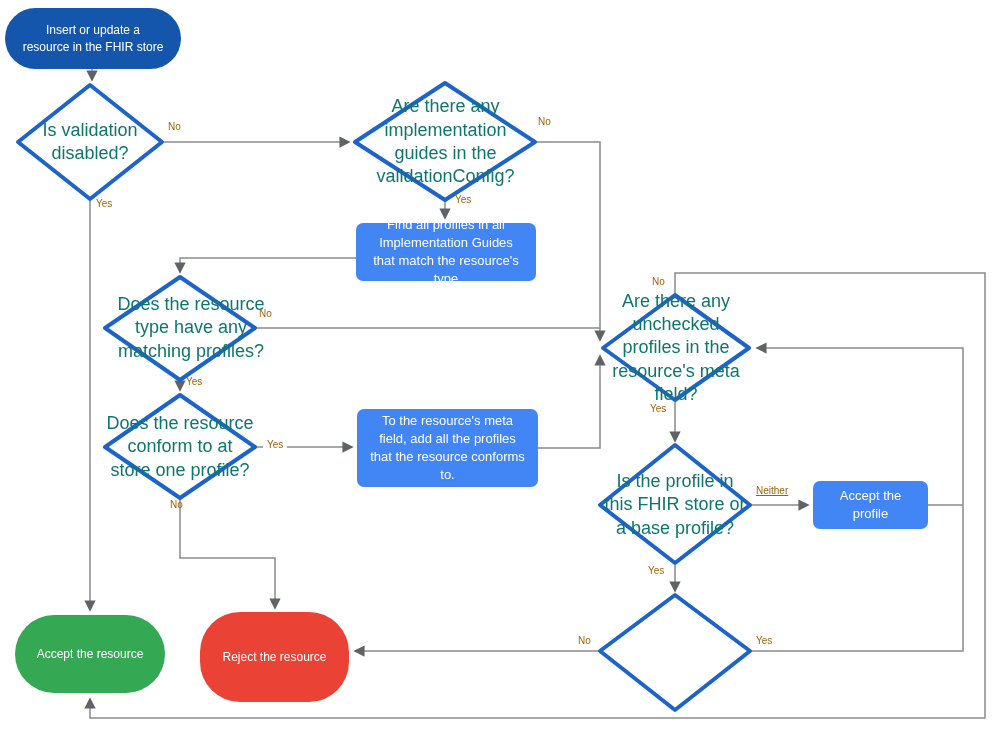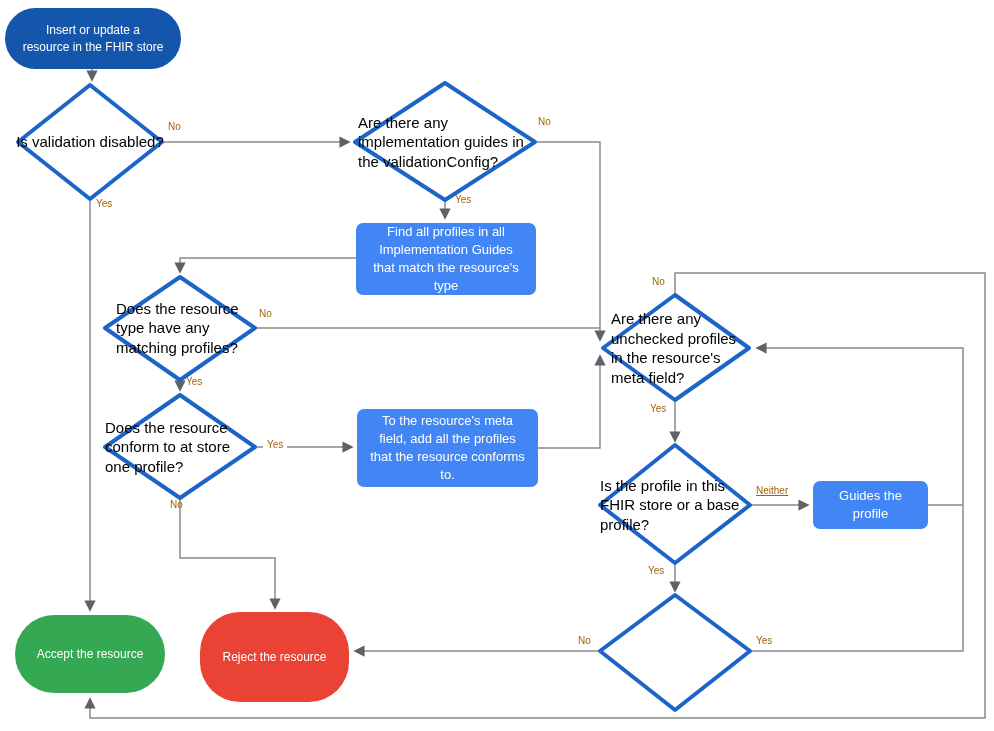--- a/index.html
+++ b/index.html
@@ -8,21 +8,21 @@
   #wires{position:absolute;left:0;top:0;z-index:1;}
   .node{position:absolute;z-index:2;display:flex;align-items:center;justify-content:center;
         text-align:center;box-sizing:border-box;}
   .pill{border-radius:40px;color:#ffffff;font-size:12px;line-height:1.35;padding:6px 16px;}
   .start{background:#1456AC;}
   .accept{background:#34A853;}
   .reject{background:#EA4335;}
   .process{background:#4285F4;border-radius:7px;color:#ffffff;font-size:13px;line-height:1.4;
            padding:6px 12px;}
   .dtext{position:absolute;z-index:2;display:flex;align-items:center;justify-content:center;
-         font-size:15px;line-height:1.3;color:#000000;}
+         text-align:center;font-size:18px;line-height:1.3;color:#0f766e;}
   .elabel{position:absolute;z-index:3;font-size:10px;color:#a16207;white-space:nowrap;}
   .online{background:#ffffff;padding:0 4px;}
 </style>
 </head>
 <body>
 
 <div id="canvas">
 
   <svg id="wires" width="994" height="731" viewBox="0 0 994 731">
     <defs>
@@ -58,25 +58,25 @@
       <path d="M 180 277 L 255 328 L 180 380 L 105 328 Z"></path>
       <path d="M 180 395 L 255 447 L 180 498 L 105 447 Z"></path>
       <path d="M 675 295 L 749 348 L 675 400 L 603 348 Z"></path>
       <path d="M 675 445 L 750 505 L 675 563 L 600 505 Z"></path>
       <path d="M 675 595 L 750 651 L 675 710 L 600 651 Z"></path>
     </g>
   </svg>
 
   <div class="node pill start" style="left:5px;top:8px;width:176px;height:61px;">Insert or update a resource in the FHIR store</div>
 
-  <div class="node process" style="left:356px;top:223px;width:180px;height:72px;">Find all profiles in all Implementation Guides that match the resource's type</div>
+  <div class="node process" style="left:356px;top:223px;width:180px;height:58px;">Find all profiles in all Implementation Guides that match the resource's type</div>
 
   <div class="node process" style="left:357px;top:409px;width:181px;height:78px;">To the resource's meta field, add all the profiles that the resource conforms to.</div>
 
-  <div class="node process" style="left:813px;top:481px;width:115px;height:48px;">Guides the profile</div>
+  <div class="node process" style="left:813px;top:481px;width:115px;height:48px;">Accept the profile</div>
 
   <div class="node pill accept" style="left:15px;top:615px;width:150px;height:78px;">Accept the resource</div>
 
   <div class="node pill reject" style="left:200px;top:612px;width:149px;height:90px;">Reject the resource</div>
 
   <div class="dtext" style="left:15px;top:125px;width:150px;height:34px;">Is validation disabled?</div>
 
   <div class="dtext" style="left:358px;top:100px;width:175px;height:84px;">Are there any implementation guides in the validationConfig?</div>
 
   <div class="dtext" style="left:105px;top:290px;width:150px;height:76px;margin-left:11px;">Does the resource type have any matching profiles?</div>

